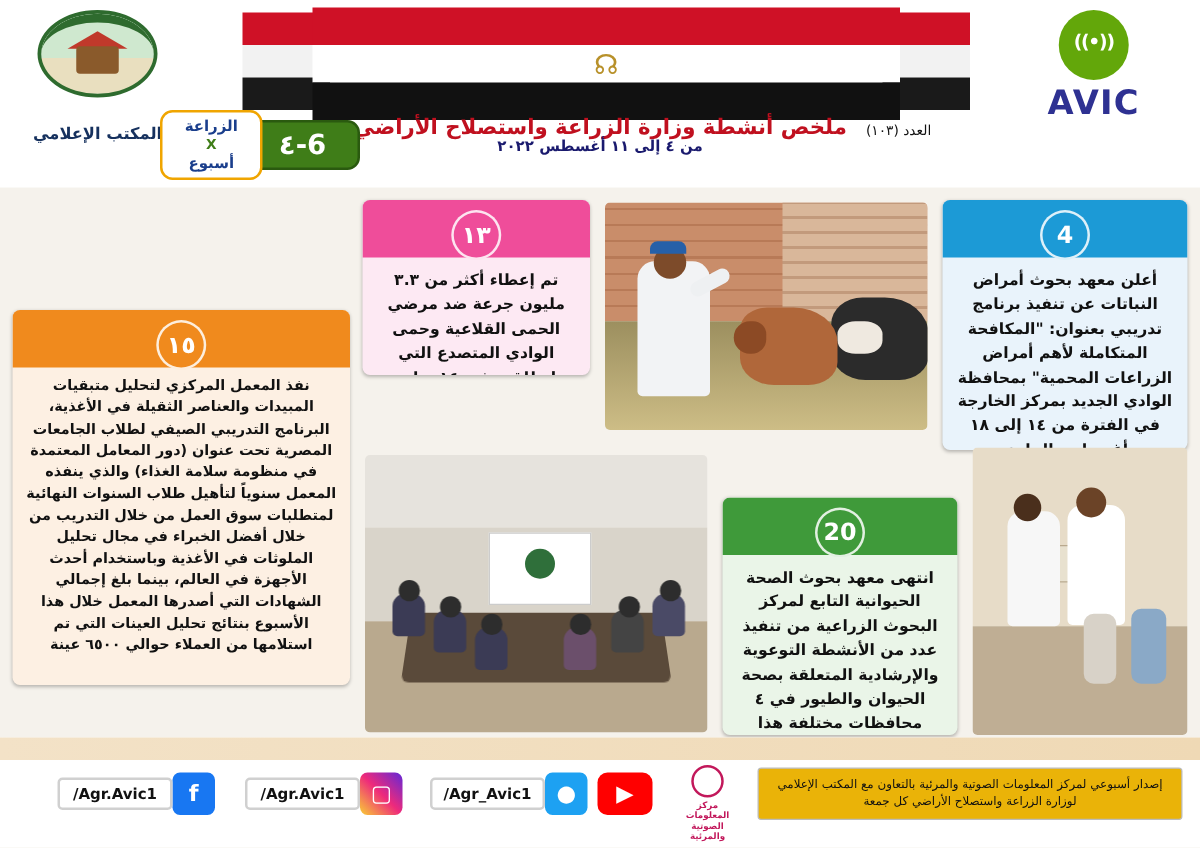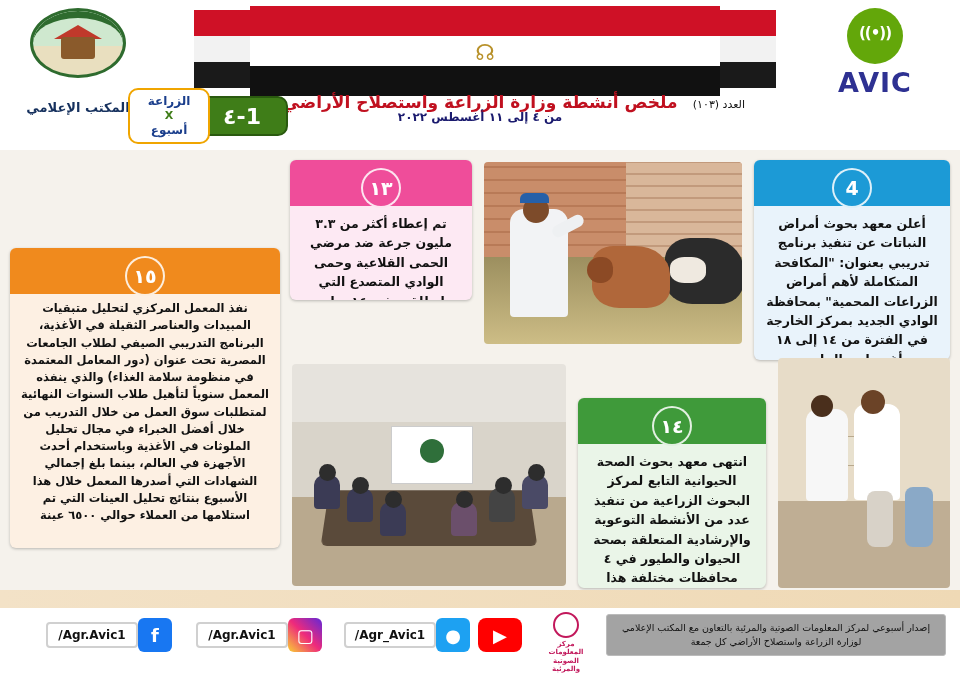--- a/index.html
+++ b/index.html
@@ -232,21 +232,21 @@
   .tw { background:#1da1f2; }
   .yt { background:#ff0000; width:44px; border-radius:8px; }
   .avic-foot {
     position:absolute; left:540px; top:22px; width:52px; height:46px;
     text-align:center; font-size:7px; color:#c2185b; font-weight:bold;
     line-height:1.2; direction:rtl;
   }
   .avic-foot .ring { width:26px;height:26px;border-radius:50%;border:2px solid #c2185b;margin:0 auto 2px; }
   .footer-note {
     position:absolute; right:14px; top:24px; width:340px; height:42px;
-    border:1px solid #bbb; background:#a3a3a3; border-radius:3px;
+    border:1px solid #bbb; background:#eab308; border-radius:3px;
     font-size:9.5px; color:#111; direction:rtl; text-align:center;
     display:flex; align-items:center; justify-content:center; padding:4px 6px;
     line-height:1.5;
   }
 </style>
 </head>
 <body>
 
 <div class="page">
 
@@ -280,21 +280,21 @@
 
     <div class="logo-right">
       <div class="avic-icon"></div>
       <div class="avic-word">AVIC</div>
     </div>
 
     <div class="title-main">ملخص أنشطة وزارة الزراعة واستصلاح الأراضي</div>
     <div class="title-dates">من ٤ إلى ١١ أغسطس ٢٠٢٢</div>
     <div class="issue-no">العدد (١٠٣)</div>
 
-    <div class="badge-week">1-٤</div>
+    <div class="badge-week">6-٤</div>
     <div class="badge-agri">
       <span>الزراعة</span>
       <span class="x">X</span>
       <span>أسبوع</span>
     </div>
   </div>
 
   <div class="card" id="card-12">
     <div class="hdr"></div>
     <div class="num-badge" style="background:#1c9ad6">4</div>
@@ -308,21 +308,21 @@
   </div>
 
   <div class="card" id="card-15">
     <div class="hdr"></div>
     <div class="num-badge" style="background:#f08a1d">١٥</div>
     <div class="card-text" style="font-size:11.5px;line-height:1.5;padding:52px 10px 8px">نفذ المعمل المركزي لتحليل متبقيات المبيدات والعناصر الثقيلة في الأغذية، البرنامج التدريبي الصيفي لطلاب الجامعات المصرية تحت عنوان (دور المعامل المعتمدة في منظومة سلامة الغذاء) والذي ينفذه المعمل سنوياً لتأهيل طلاب السنوات النهائية لمتطلبات سوق العمل من خلال التدريب من خلال أفضل الخبراء في مجال تحليل الملوثات في الأغذية وباستخدام أحدث الأجهزة في العالم، بينما بلغ إجمالي الشهادات التي أصدرها المعمل خلال هذا الأسبوع بنتائج تحليل العينات التي تم استلامها من العملاء حوالي ٦٥٠٠ عينة</div>
   </div>
 
   <div class="card" id="card-14">
     <div class="hdr"></div>
-    <div class="num-badge" style="background:#3f9a3a">١٤</div>
+    <div class="num-badge" style="background:#3f9a3a">20</div>
     <div class="card-text">انتهى معهد بحوث الصحة الحيوانية التابع لمركز البحوث الزراعية من تنفيذ عدد من الأنشطة التوعوية والإرشادية المتعلقة بصحة الحيوان والطيور في ٤ محافظات مختلفة هذا الأسبوع</div>
   </div>
 
   <div class="photo" id="photo-cattle">
     <div class="wall"></div>
       <div class="wall2"></div>
       <div class="ground"></div>
     <div class="cow2"></div>
       <div class="cow2w"></div>
     <div class="cow1"></div>

